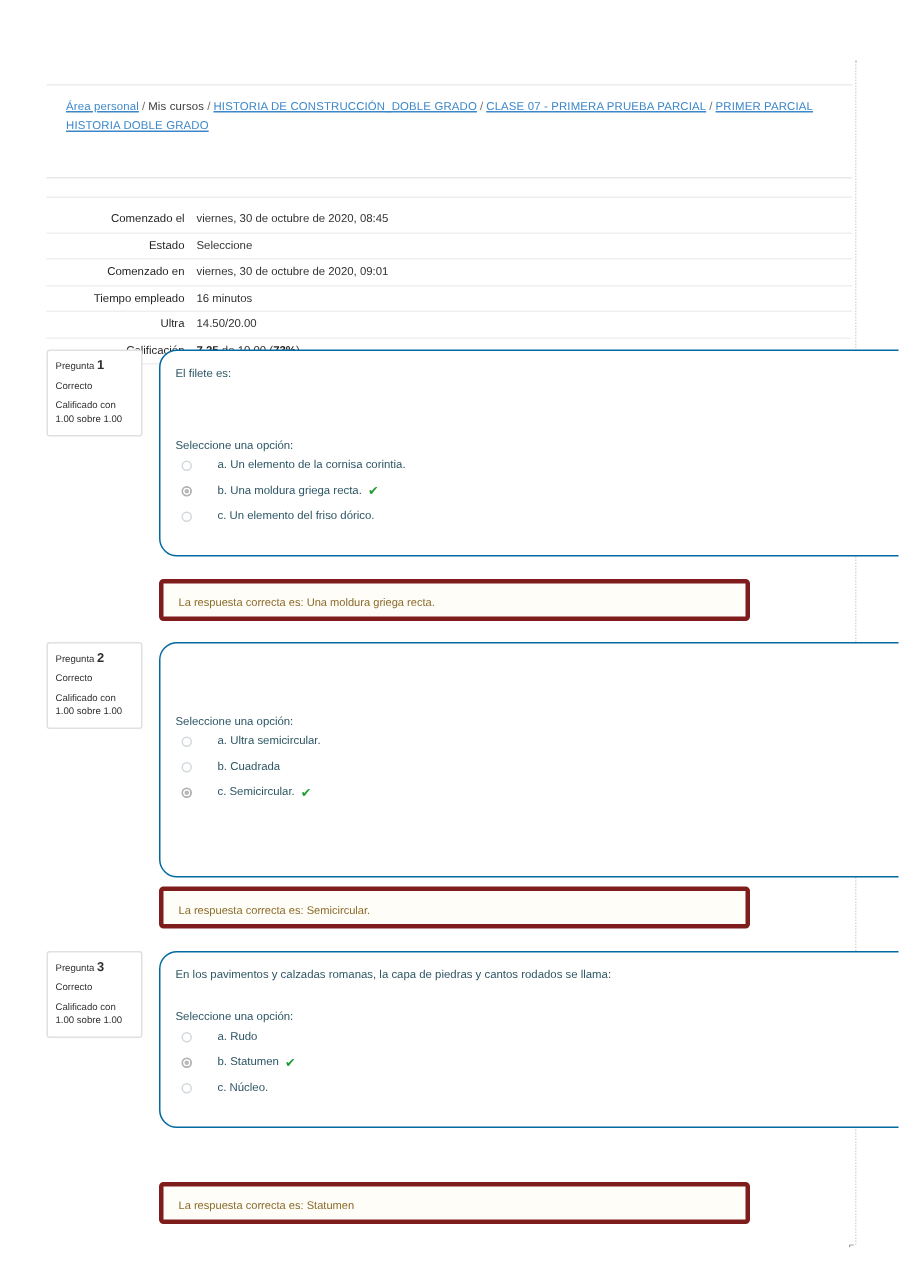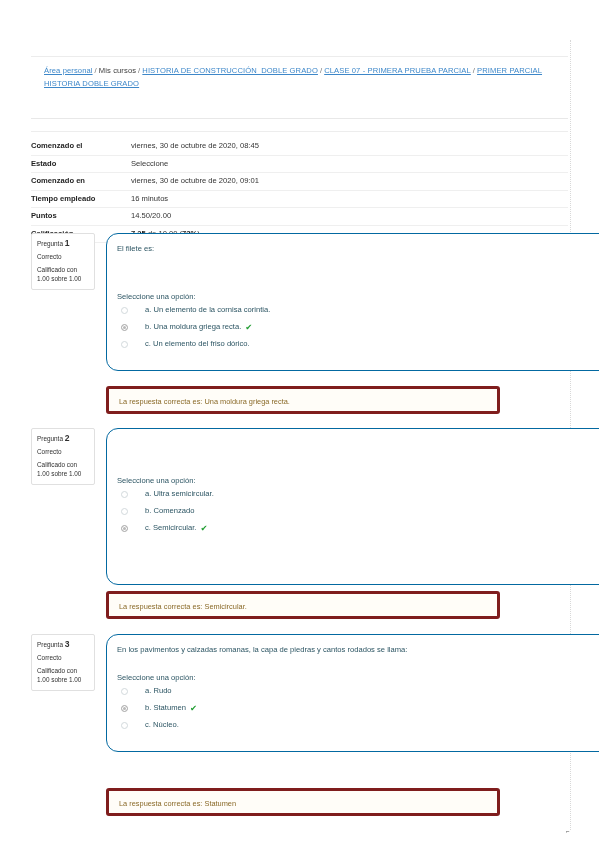--- a/index.html
+++ b/index.html
@@ -96,22 +96,22 @@
   }
   .summary tr {
     border-bottom: 1px solid #efefef;
   }
   .summary td {
     padding: 3px 0;
     vertical-align: top;
   }
   .summary td.lbl {
     width: 92px;
-    text-align: left;
-    font-weight: bold;
+    text-align: right;
+    font-weight: normal;
     color: #1f1f1f;
     padding-right: 7px;
     line-height: 10.5px;
   }
   .summary td.val {
     color: #333;
     line-height: 10.5px;
     padding-left: 1px;
   }
   .summary td.val b { font-weight: bold; color: #1f1f1f; }
@@ -246,21 +246,21 @@
         </tr>
         <tr>
           <td class="lbl">Comenzado en</td>
           <td class="val">viernes, 30 de octubre de 2020, 09:01</td>
         </tr>
         <tr>
           <td class="lbl">Tiempo empleado</td>
           <td class="val">16 minutos</td>
         </tr>
         <tr>
-          <td class="lbl">Puntos</td>
+          <td class="lbl">Ultra</td>
           <td class="val">14.50/20.00</td>
         </tr>
         <tr>
           <td class="lbl">Calificación</td>
           <td class="val"><b>7.25</b> de 10.00 (<b>73%</b>)</td>
         </tr>
       </tbody>
   </table>
 
   <div id="questions-root">
@@ -297,21 +297,21 @@
         </div>
         <div class="qbody" style="height: 157px;">
           <div class="q-spacer"></div>
           <div class="prompt">Seleccione una opción:</div>
           <div class="opt">
             <span class="radio"></span>
             <span>a. Ultra semicircular.</span>
           </div>
           <div class="opt">
             <span class="radio"></span>
-            <span>b. Comenzado</span>
+            <span>b. Cuadrada</span>
           </div>
           <div class="opt">
             <span class="radio sel"></span>
             <span>c. Semicircular.</span>
             <span class="tick">✔</span>
           </div>
         </div>
       </div>
       <div class="qblock" style="top: 634px; height: 118px;">
         <div class="qinfo">

